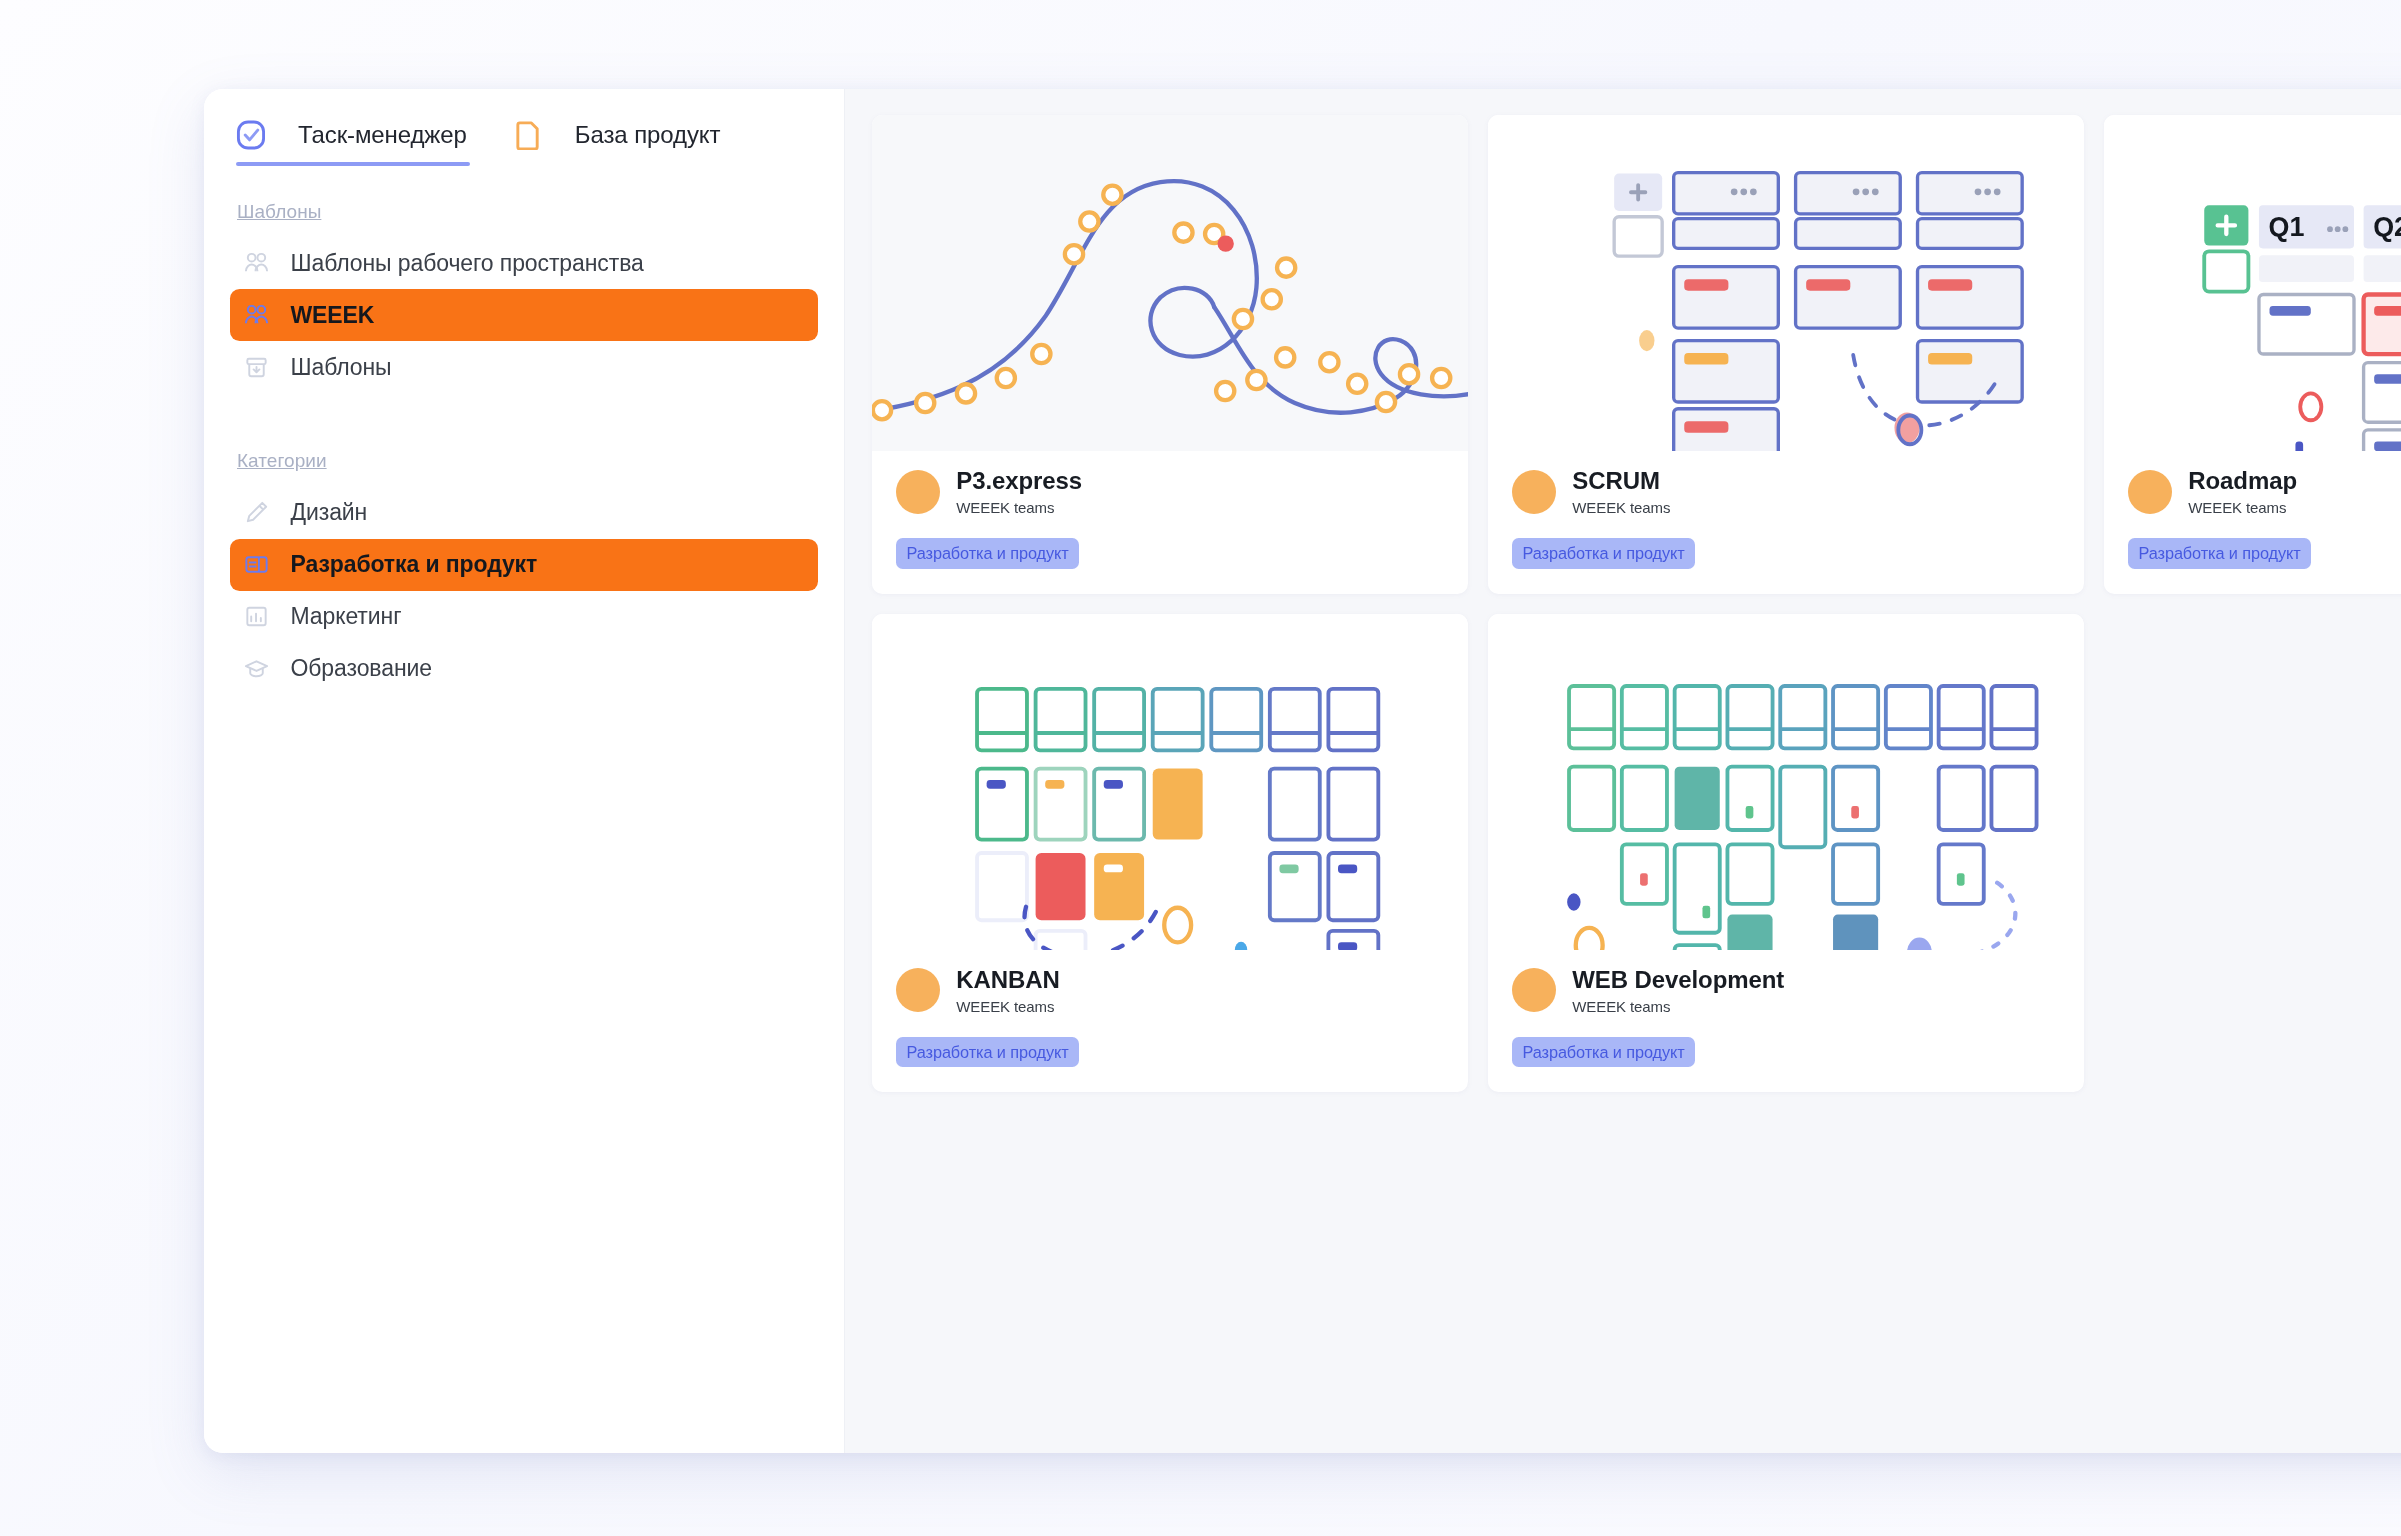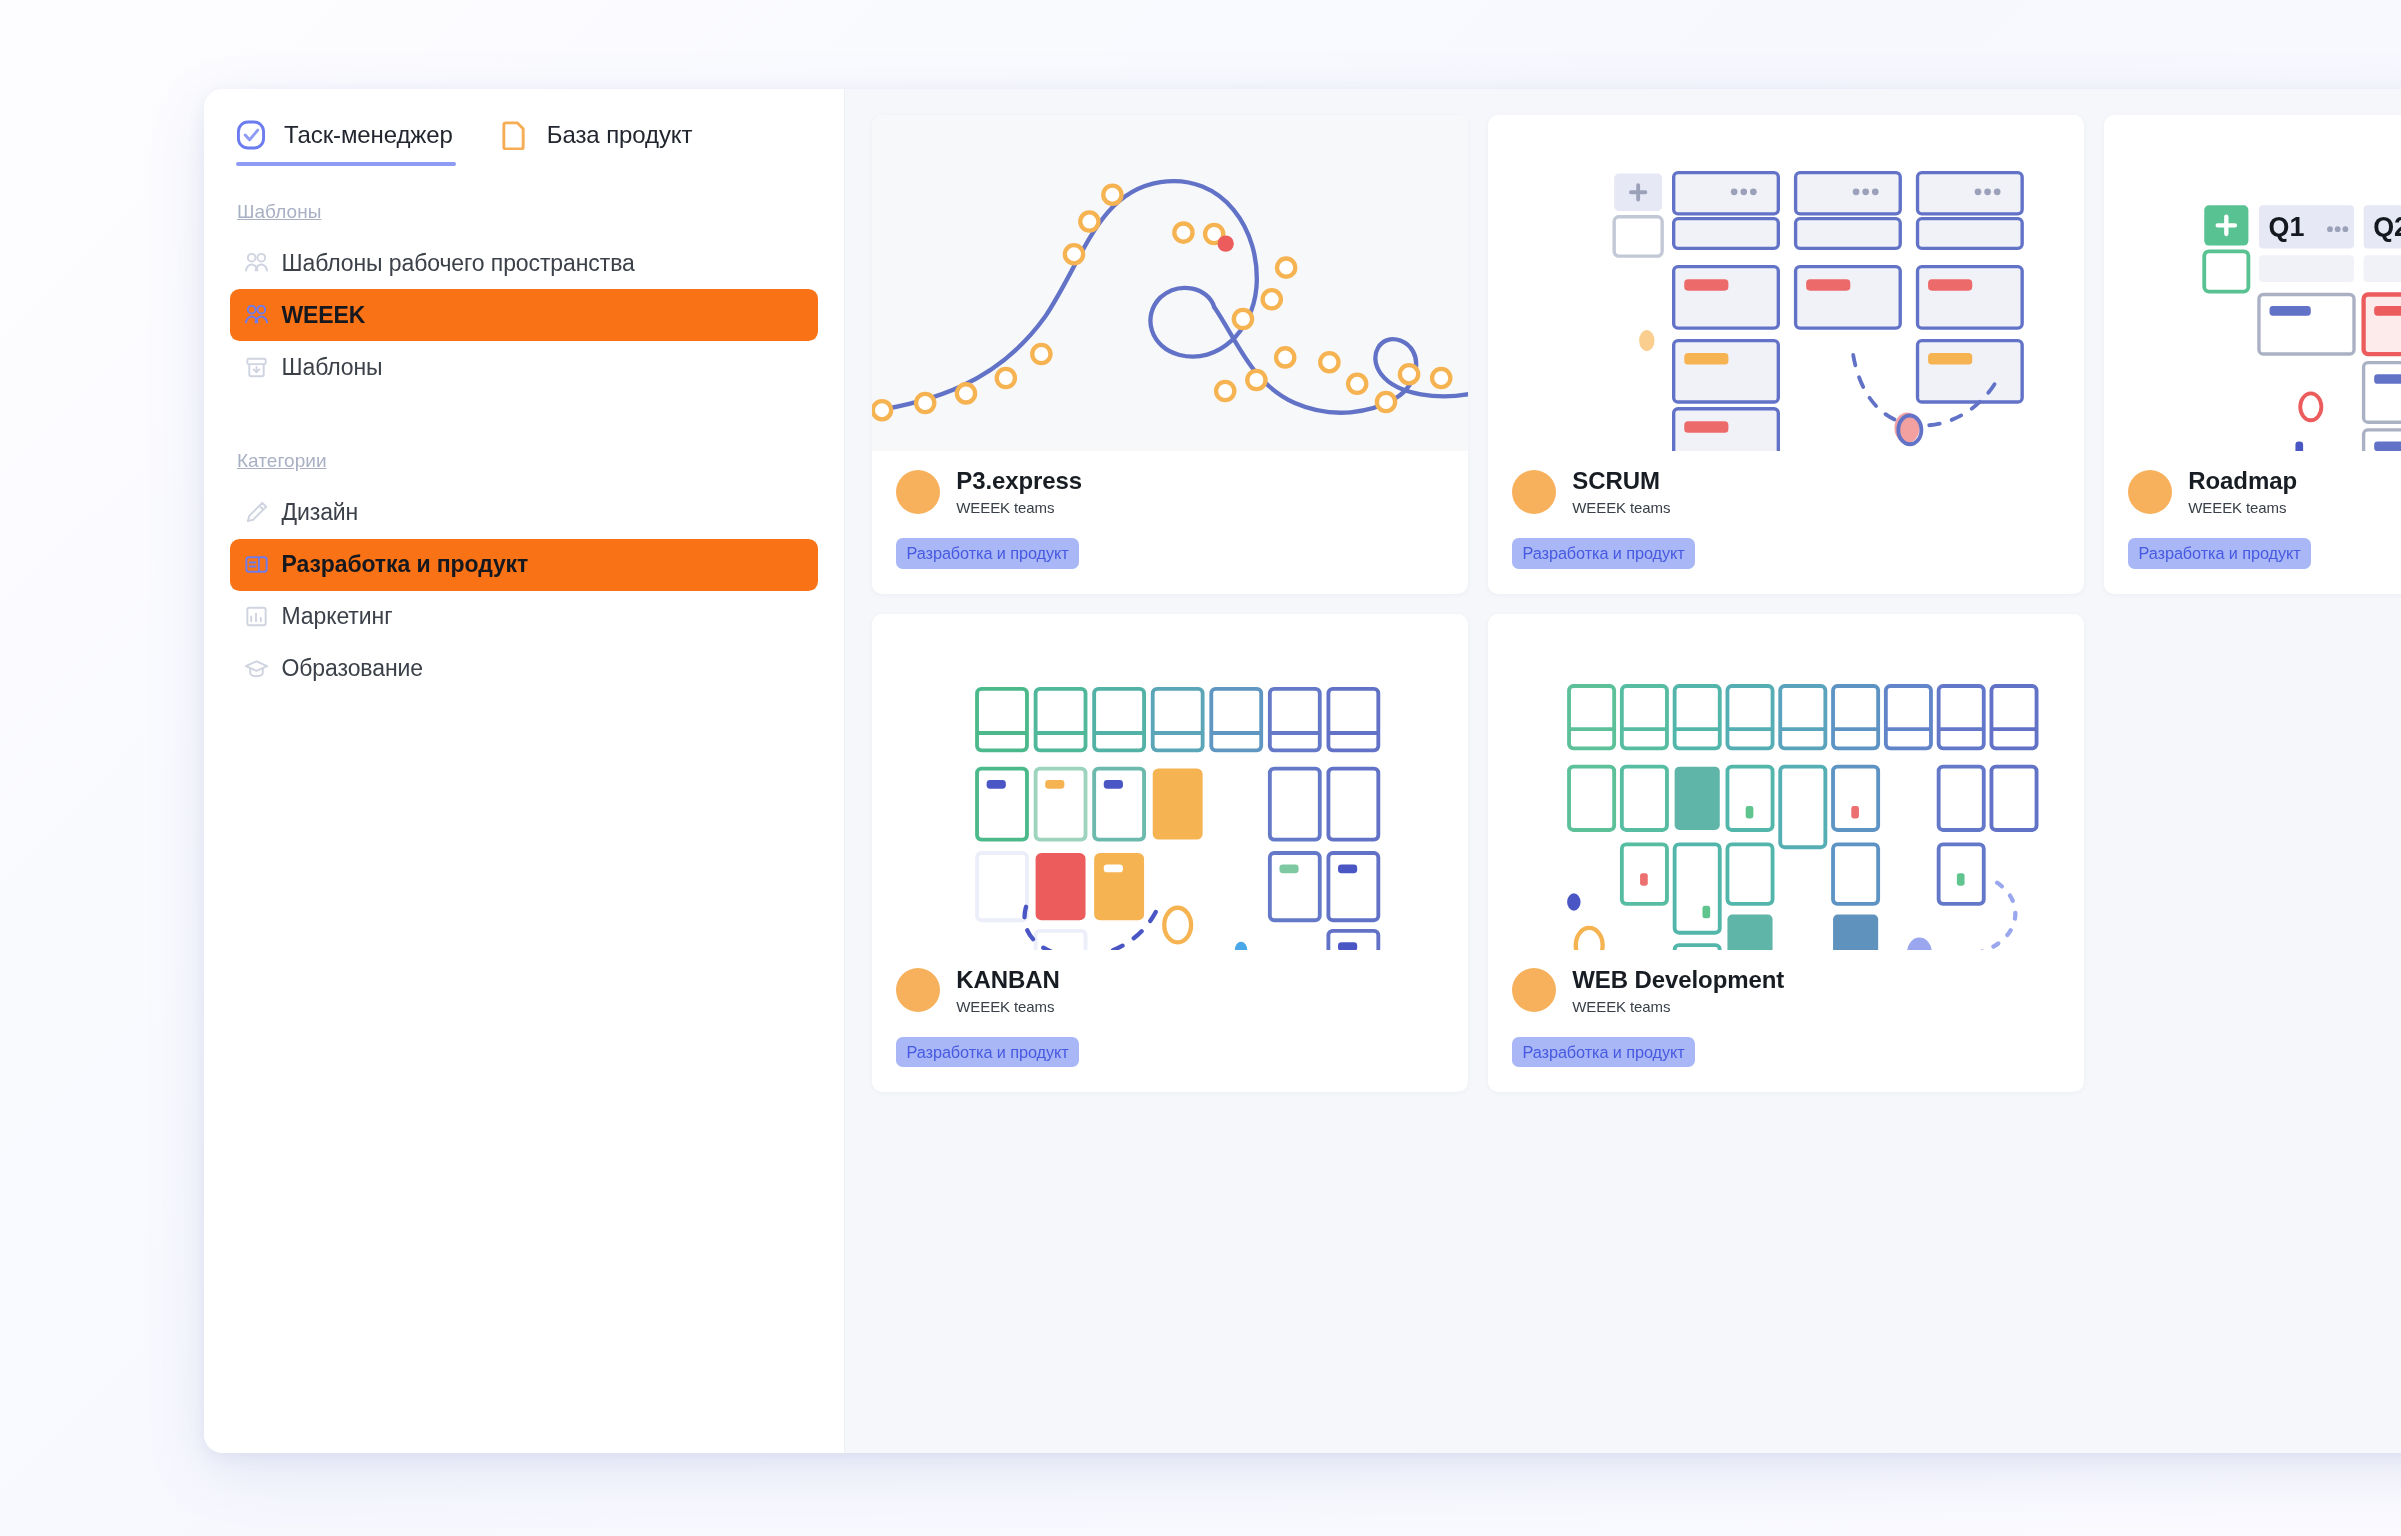--- a/index.html
+++ b/index.html
@@ -41,21 +41,21 @@
   #tabs {
     display: flex;
     align-items: flex-start;
     gap: 46px;
     padding: 0 32px;
     margin-bottom: 7.7px;
   }
   .tab {
     display: flex;
     align-items: center;
-    gap: 18px;
+    gap: 32px;
     padding: 3.8px 0 16.3px 0;
     position: relative;
     cursor: pointer;
   }
   .tab-label {
     font-size: 24px;
     color: #22262f;
     letter-spacing: -0.1px;
     white-space: nowrap;
   }
@@ -75,21 +75,21 @@
     padding: 0 33px;
     margin: 35px 0 14.4px 0;
     letter-spacing: 0.05px;
     text-decoration: underline;
   }
   #categories-title { margin-top: 57px; }
 
   .nav-item {
     display: flex;
     align-items: center;
-    gap: 12px;
+    gap: 21px;
     height: 52px;
     margin: 0 26px;
     padding: 0 12.5px;
     border-radius: 9.6px;
     cursor: pointer;
   }
   .nav-item.selected { background: #f97316; }
   .nav-icon { width: 27px; height: 27px; flex: 0 0 27px; display:block; }
   .nav-label {
     font-size: 23px;

